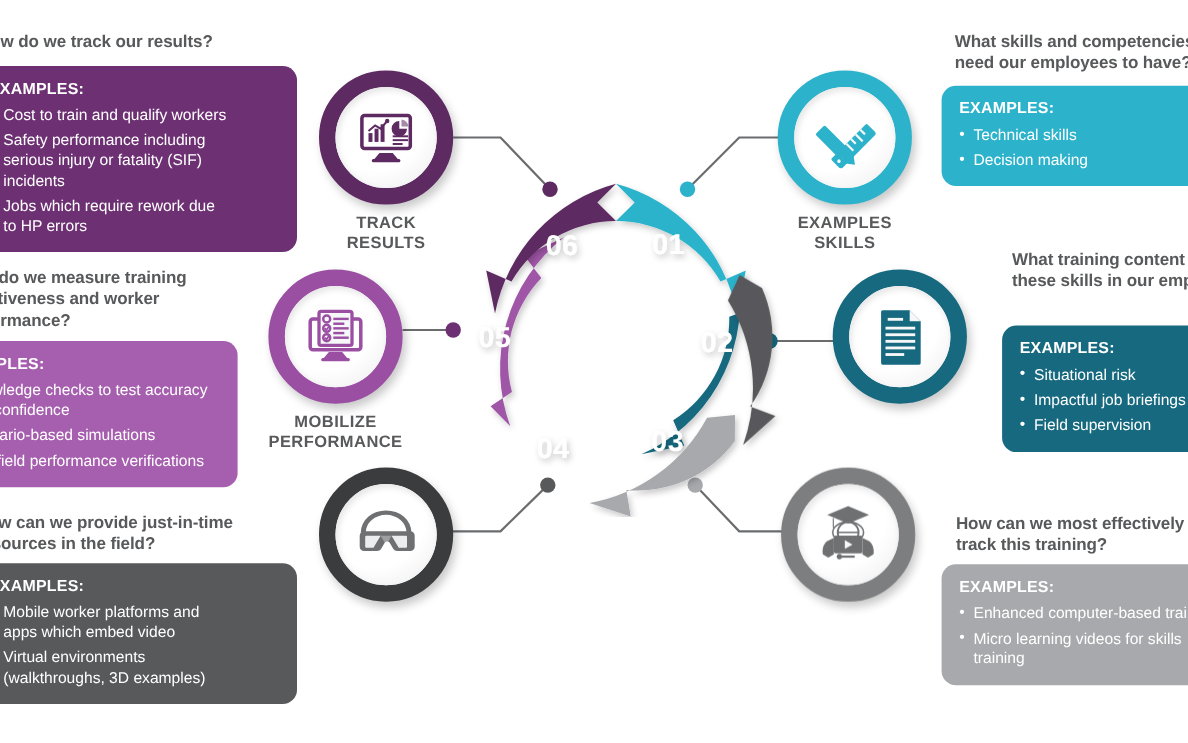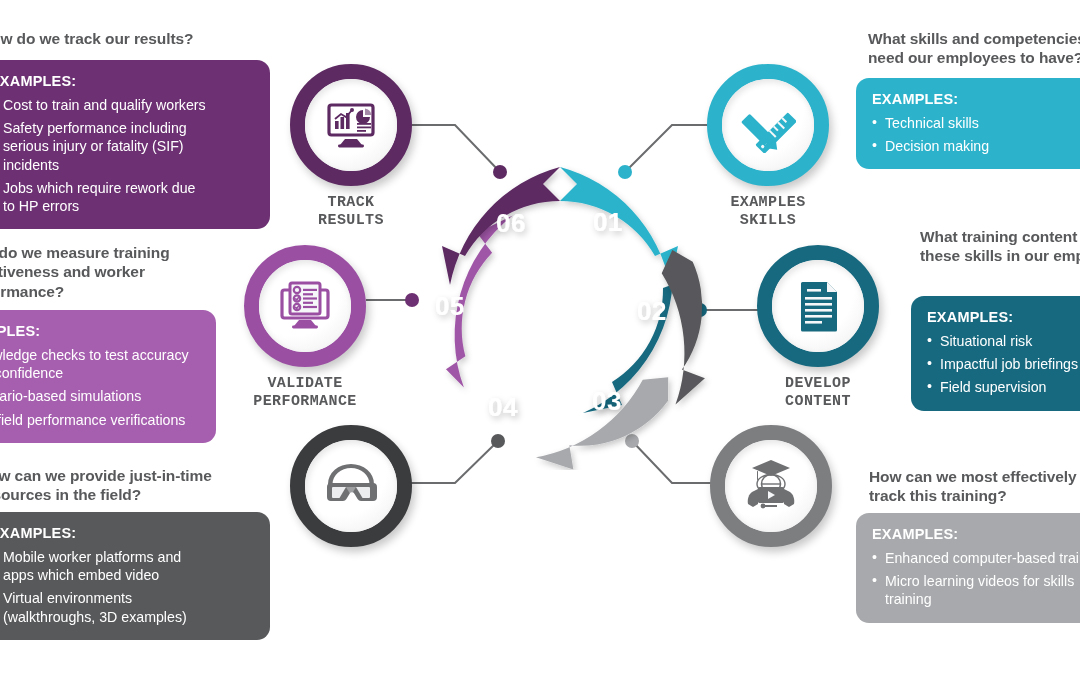--- a/index.html
+++ b/index.html
@@ -107,21 +107,20 @@
     top: 130px;
     left: -40px;
     width: 202px;
     text-align: center;
     font-weight: bold;
     font-size: 15px;
     line-height: 1.18;
     color: #58595b;
     letter-spacing: 0.4px;
     white-space: pre-line;
-    font-family: Liberation Mono, monospace;
   }
 
   
   .connector { position: absolute; left: 0; top: 0; }
 
   
   .wheel {
     position: absolute;
     left: 400px;
     top: 150px;
@@ -282,22 +281,20 @@
             <rect x="15" y="11" width="14" height="2.6"></rect>
             <rect x="13" y="19" width="27" height="2.6"></rect>
             <rect x="13" y="25" width="27" height="2.6"></rect>
             <rect x="13" y="31" width="27" height="2.6"></rect>
             <rect x="13" y="37" width="27" height="2.6"></rect>
             <rect x="13" y="43" width="17" height="2.6"></rect>
           </g>
         </g>
       </svg>
     </div>
-    <div class="node-label">DEVELOP
-CONTENT</div>
   </div>
 
   <div class="node" style="left:710px; top:425px;">
     <div class="ring" style="border-color:#7d7e80;"></div>
     <div class="ring-inner">
       <svg width="58" height="54" viewBox="0 0 58 54">
         <g fill="#6f7072">
           <path d="M 29 1 L 48 9 L 29 17 L 10 9 Z"></path>
           <path d="M 15 12 v 8 a 1.6 1.6 0 0 0 1 1.5 l 0 -9.3 z"></path>
           <circle cx="29" cy="25" r="9.5" fill="none" stroke="#6f7072" stroke-width="1.6"></circle>
@@ -344,21 +341,21 @@
           <rect x="26" y="10.8" width="14" height="2.2"></rect>
           <rect x="26" y="15.2" width="10" height="2.2"></rect>
           <rect x="26" y="19.4" width="14" height="2.2"></rect>
           <rect x="26" y="23.7" width="10" height="2.2"></rect>
           <rect x="26" y="27.9" width="14" height="2.2"></rect>
           <path d="M 22 42 h 12 l 5 6 H 17 Z"></path>
           <rect x="15" y="47.5" width="26" height="3" rx="1.4"></rect>
         </g>
       </svg>
     </div>
-    <div class="node-label">VALIDATE
+    <div class="node-label">MOBILIZE
 PERFORMANCE</div>
   </div>
 
   <div class="question" style="left:-20px; top:29px; width:290px;">How do we track our results?</div>
   <div class="exbox" style="left:-26px; top:60px; width:296px; background:#6d3173;">
     <div class="ex-title">EXAMPLES:</div>
     <ul>
       <li>Cost to train and qualify workers</li>
       <li>Safety performance including
 serious injury or fatality (SIF)

